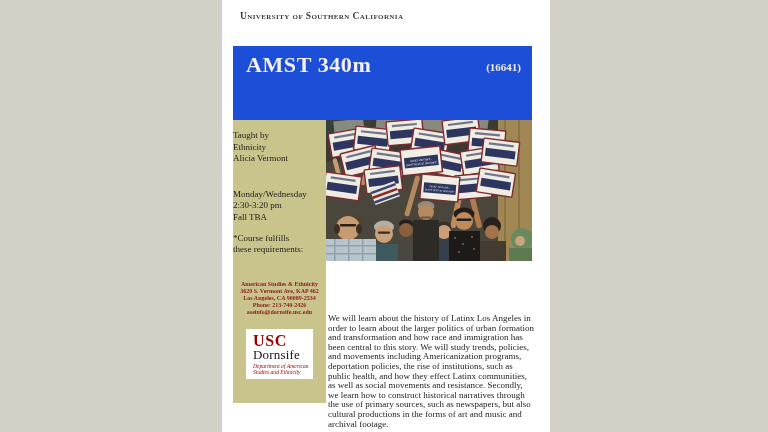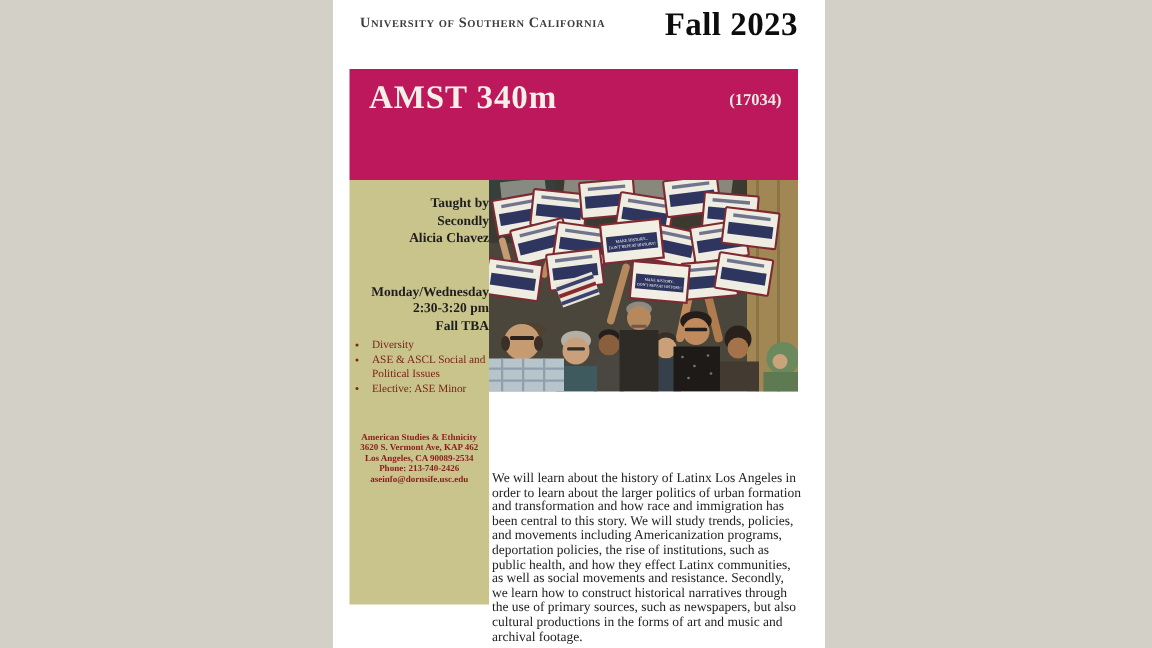--- a/index.html
+++ b/index.html
@@ -15,36 +15,36 @@
     position:absolute;left:18px;top:11px;
     font-weight:bold;font-variant:small-caps;font-size:9.5px;line-height:11px;
     letter-spacing:0.4px;color:#3c3c3c;white-space:nowrap;
   }
   .term{
     position:absolute;right:18px;top:3px;
     font-weight:bold;font-size:22px;color:#0d0d0d;letter-spacing:0.3px;
   }
   
   .band{
-    position:absolute;left:11px;top:46px;width:299px;height:74px;background:#be185d;
+    position:absolute;left:11px;top:46px;width:299px;height:74px;background:#1d4ed8;
   }
   .band .code{
     position:absolute;left:13px;top:4px;
     font-weight:bold;font-size:22px;line-height:30px;color:#f3f0e7;letter-spacing:0.6px;
   }
   .band .section{
     position:absolute;right:11px;top:15px;
     font-weight:bold;font-size:11px;color:#eeebe2;
   }
   
   .sidebar{
     position:absolute;left:11px;top:120px;width:93px;height:283px;background:#c9c38c;
   }
   .sb-block{
-    text-align:right;font-weight:bold;font-size:9px;line-height:11.5px;color:#1e1e1e;
+    text-align:left;font-weight:normal;font-size:9px;line-height:11.5px;color:#1e1e1e;
   }
   .sb-taught{margin-top:10px;}
   .sb-sched{margin-top:24px;}
   .sb-reqhead{margin-top:10px;line-height:11px;}
   .sb-reqs{
     margin:2px 0 0 0;padding:0 2px 0 15px;list-style:disc;
     text-align:left;font-size:7.5px;line-height:9px;color:#7a2418;
   }
   .sb-reqs li{margin:0 0 1px 0;}
   .sb-address{
@@ -68,51 +68,57 @@
   }
 </style>
 </head>
 <body>
 
 <div class="page">
 
   <div class="inst">
     <div>University of Southern California</div>
   </div>
-  <div class="term">Fall 2023</div>
 
   <div class="band">
     <div class="code">
       <div>AMST 340m</div>
     </div>
-    <div class="section">(17034)</div>
+    <div class="section">(16641)</div>
   </div>
 
   <div class="sidebar">
     <div class="sb-block sb-taught">
       <div>Taught by</div>
-      <div>Secondly</div>
-      <div>Alicia Chavez</div>
+      <div>Ethnicity</div>
+      <div>Alicia Vermont</div>
     </div>
     <div class="sb-block sb-sched">
       <div>Monday/Wednesday</div>
       <div>2:30-3:20 pm</div>
       <div>Fall TBA</div>
     </div>
-    <ul class="sb-reqs">
-      <li>Diversity</li>
-      <li>ASE &amp; ASCL Social and Political Issues</li>
-      <li>Elective: ASE Minor</li>
-    </ul>
+    <div class="sb-block sb-reqhead">
+      <div>*Course fulfills</div>
+      <div>these requirements:</div>
+    </div>
     <div class="sb-address">
       <div>American Studies &amp; Ethnicity</div>
       <div>3620 S. Vermont Ave, KAP 462</div>
       <div>Los Angeles, CA 90089-2534</div>
       <div>Phone: 213-740-2426</div>
       <div>aseinfo@dornsife.usc.edu</div>
+    </div>
+    <div class="logo">
+      <div class="usc">USC</div>
+      <div class="dornsife">Dornsife</div>
+      <div class="dept">
+        <div>Department of American</div>
+        <div>Studies and Ethnicity</div>
+      </div>
     </div>
   </div>
 
   <svg class="photo" viewBox="0 0 206 141" preserveAspectRatio="none">
     <defs>
       <g id="sgn">
         <rect width="36" height="24" rx="1" fill="#efece1" stroke="#7d2a33" stroke-width="1.4"></rect>
         <rect x="3" y="9.5" width="30" height="8" fill="#2e3660"></rect>
         <rect x="5.5" y="3.6" width="25" height="2.2" fill="#3a4168" opacity="0.7"></rect>
       </g>

